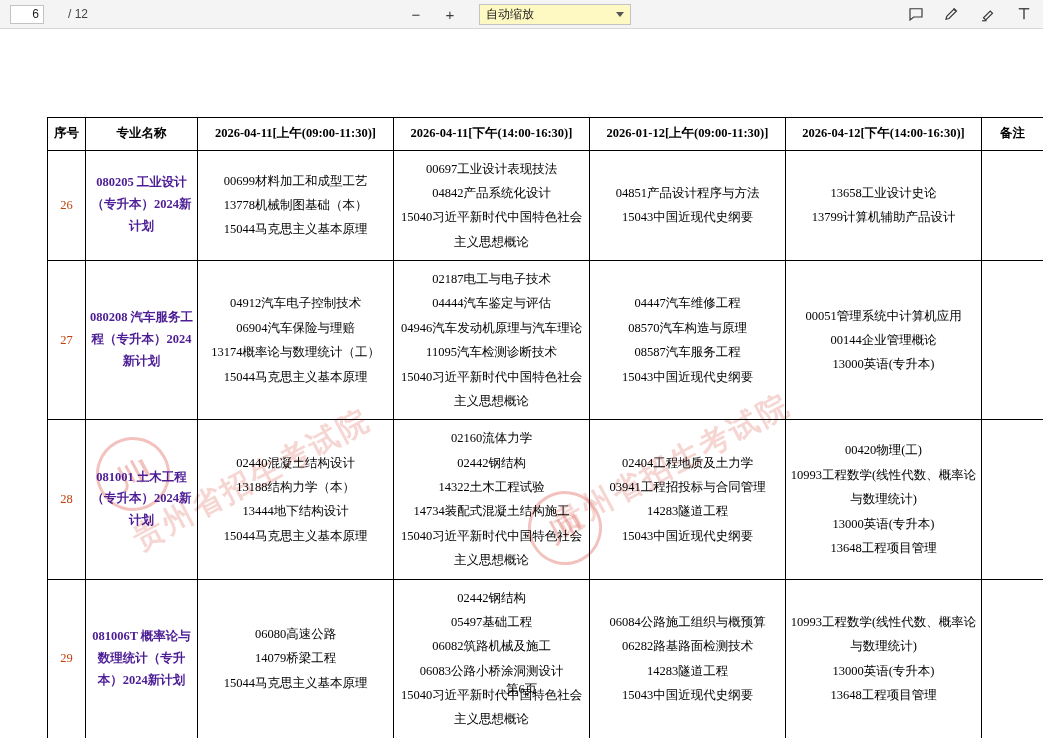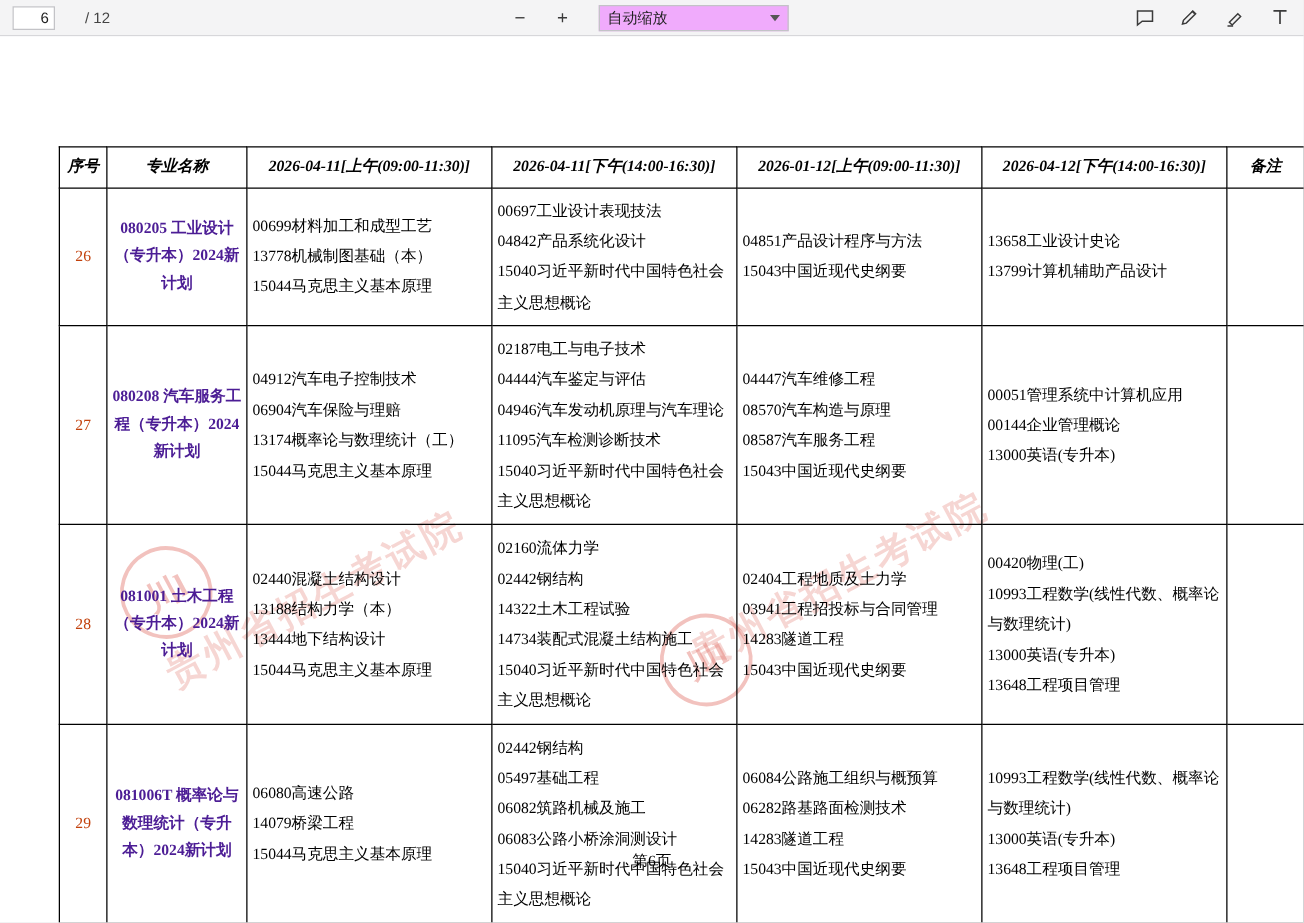--- a/index.html
+++ b/index.html
@@ -45,21 +45,21 @@
   .zbtn {
     width: 22px; height: 20px;
     display: flex; align-items: center; justify-content: center;
     font-size: 15px; color: #3a3a3a;
     background: transparent; border: none;
     cursor: pointer;
   }
   .zoomselect {
     width: 152px; height: 21px;
     border: 1px solid #c3c3c7;
-    background: #f0abfc;
+    background: #fef9c3;
     font-size: 12px;
     color: #222;
     padding: 0 6px;
     display: flex; align-items: center;
     justify-content: space-between;
     margin-left: 6px;
   }
   .caret {
     width: 0; height: 0;
     border-left: 4px solid transparent;
@@ -132,38 +132,37 @@
     vertical-align: middle;
     font-family: "Liberation Serif", serif;
   }
   table.exam th {
     font-size: 12.5px;
     font-weight: bold;
     text-align: center;
     padding: 7px 2px;
     color: #000;
     line-height: 1.4;
-    font-style: italic;
   }
   td.idx {
     text-align: center;
     font-size: 12.5px;
     font-weight: normal;
     color: #c2410c;
   }
   td.major {
     text-align: center;
     font-size: 12.5px;
     font-weight: bold;
     color: #4c1d95;
     line-height: 1.75;
     padding: 4px 3px;
   }
   td.slot {
-    text-align: left;
+    text-align: center;
     font-size: 12.5px;
     color: #000;
     padding: 6px 4px;
     line-height: 1.95;
   }
   td.slot .ln { white-space: normal; }
   td.remark { }
 
   .w-idx    { width: 38px; }
   .w-major  { width: 112px; }

